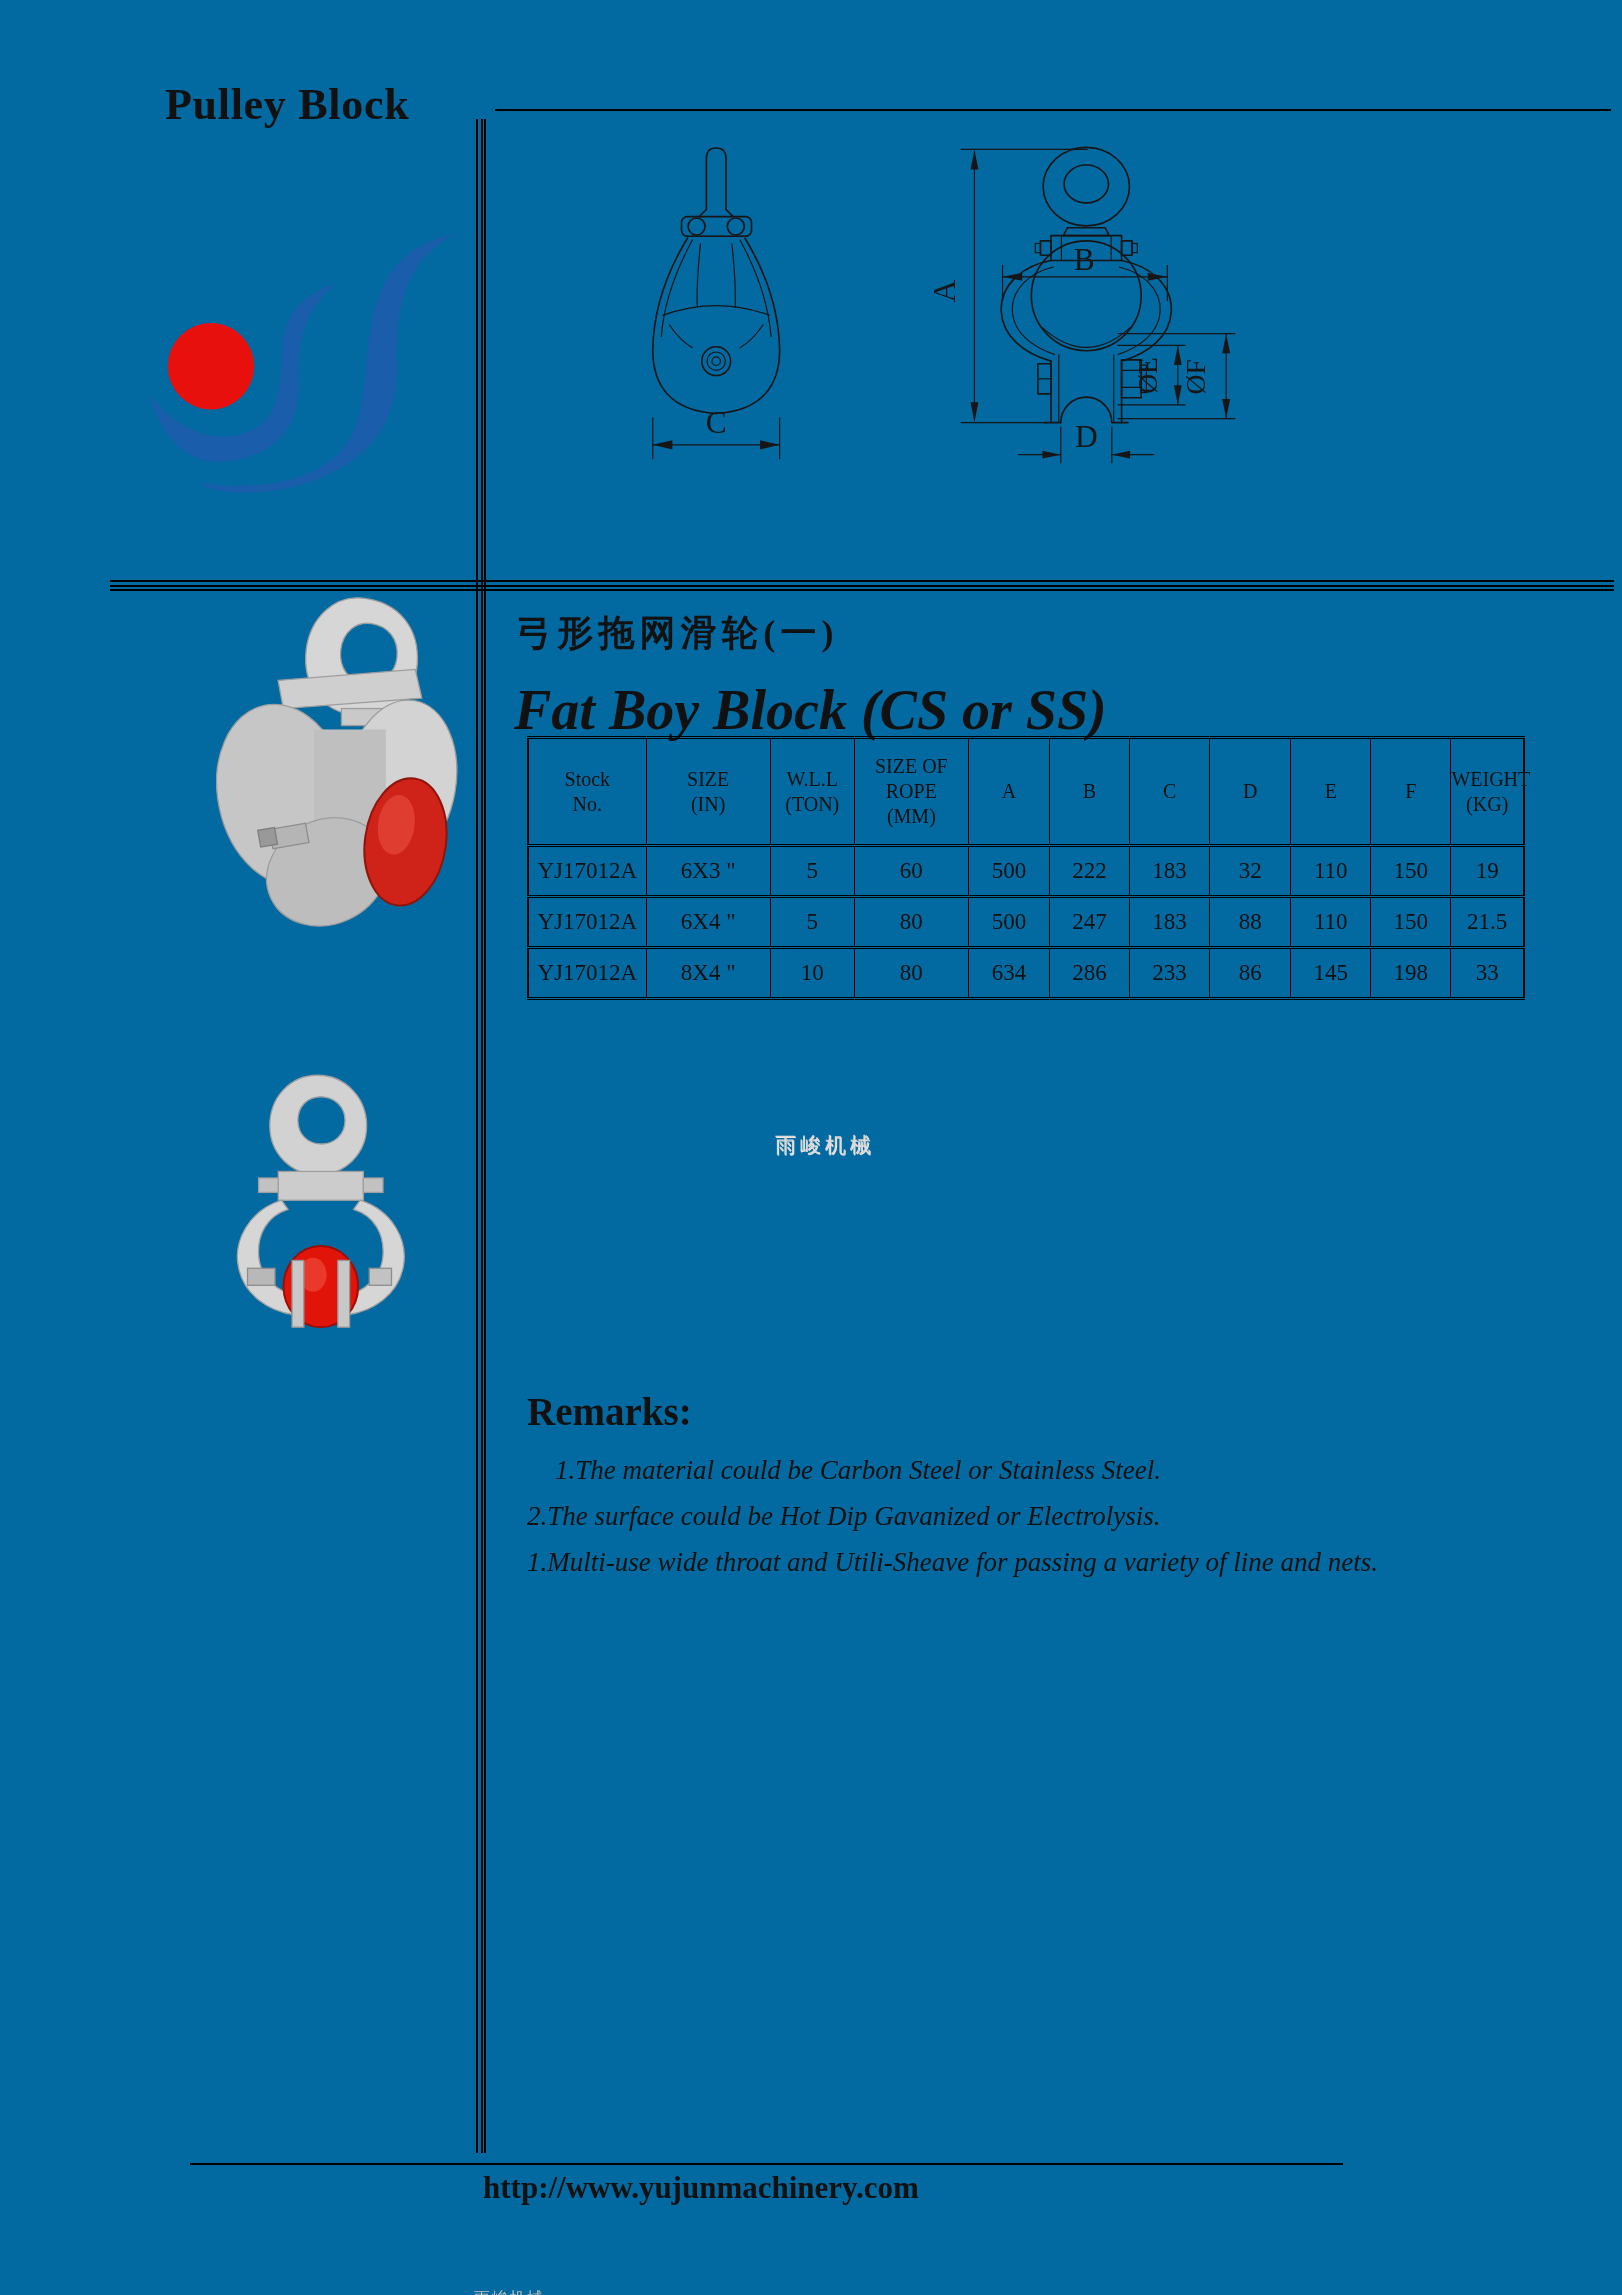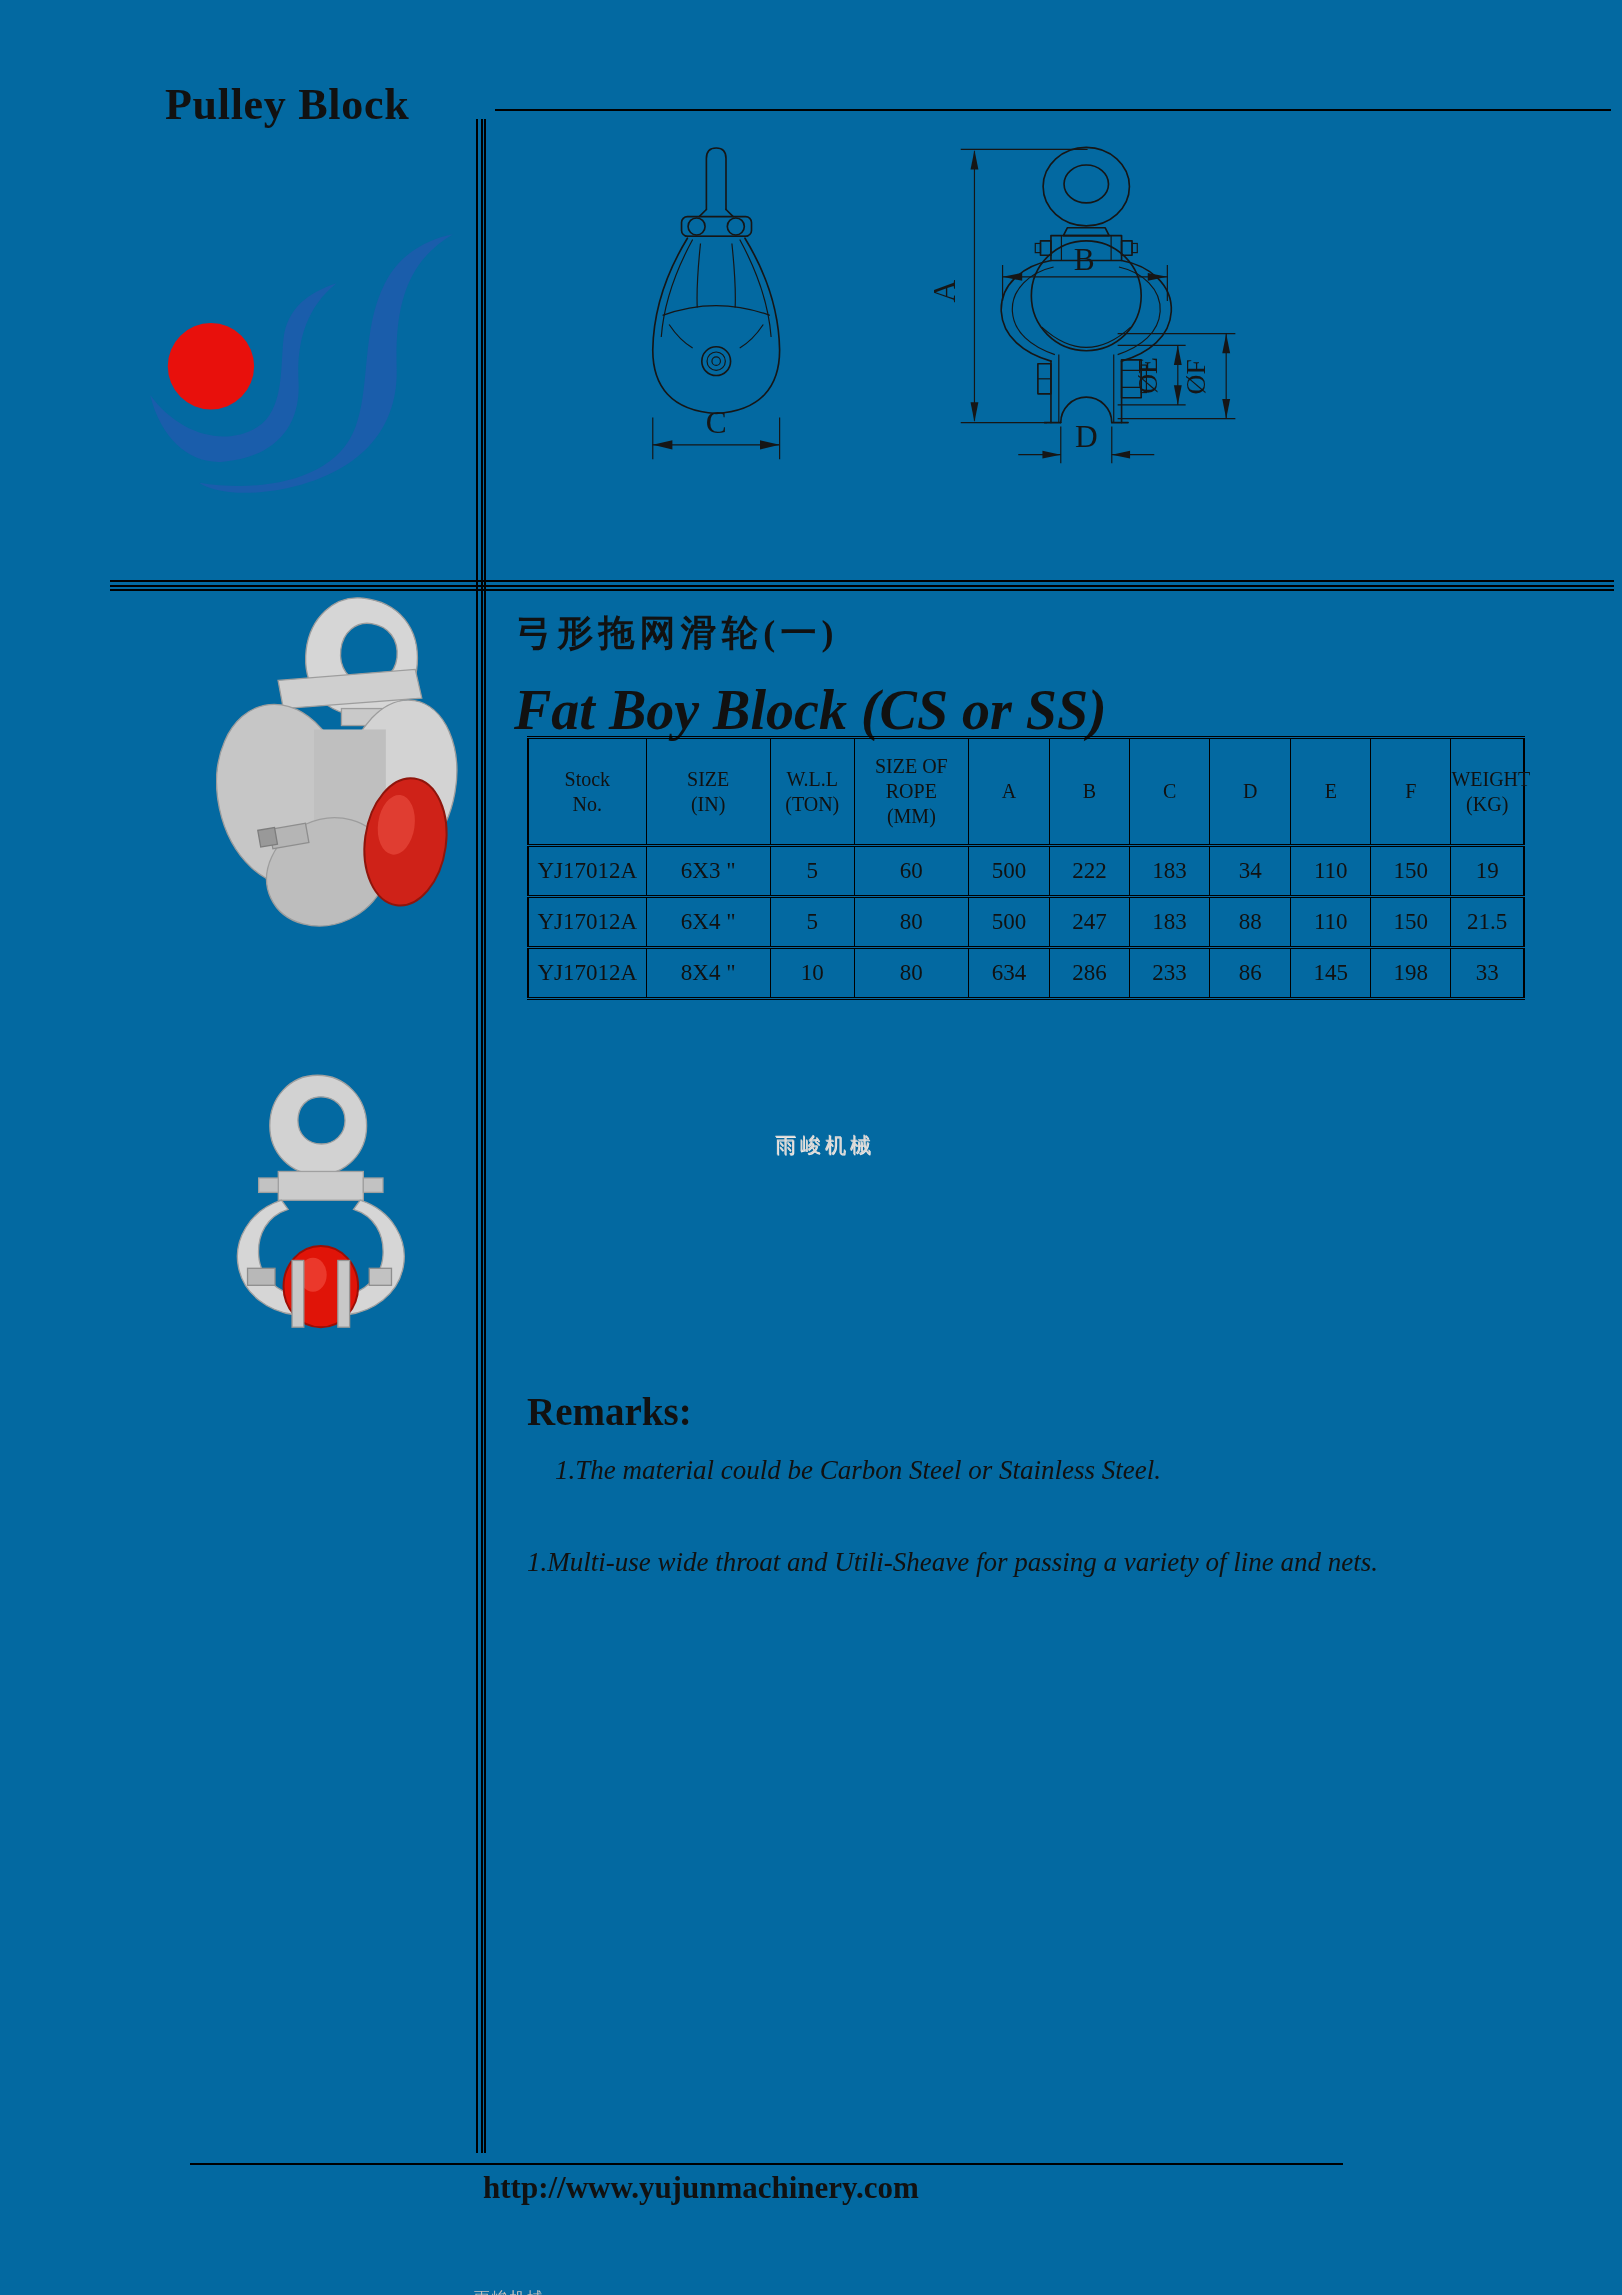--- a/index.html
+++ b/index.html
@@ -267,21 +267,21 @@
 (KG)</th>
     </tr>
     <tr>
       <td>YJ17012A</td>
       <td>6X3 "</td>
       <td>5</td>
       <td>60</td>
       <td>500</td>
       <td>222</td>
       <td>183</td>
-      <td>34</td>
+      <td>32</td>
       <td>110</td>
       <td>150</td>
       <td>19</td>
     </tr>
     <tr>
       <td>YJ17012A</td>
       <td>6X4 "</td>
       <td>5</td>
       <td>80</td>
       <td>500</td>
@@ -305,20 +305,21 @@
       <td>198</td>
       <td>33</td>
     </tr>
   </tbody>
     </table>
 
   <div class="abs watermark">雨峻机械</div>
 
   <div class="abs remarks-heading">Remarks:</div>
   <div class="abs remark-item" style="top:1455px;margin-left:28px;">1.The material could be Carbon Steel or Stainless Steel.</div>
+  <div class="abs remark-item" style="top:1501px;">2.The surface could be Hot Dip Gavanized or Electrolysis.</div>
   <div class="abs remark-item" style="top:1547px;">1.Multi-use wide throat and Utili-Sheave for passing a variety of line and nets.</div>
 
   <div class="abs footer-rule"></div>
   <div class="abs footer-url">http://www.yujunmachinery.com</div>
   <div class="abs bottom-clip">雨峻机械</div>
 
 </div>
 
 
 </body></html>

